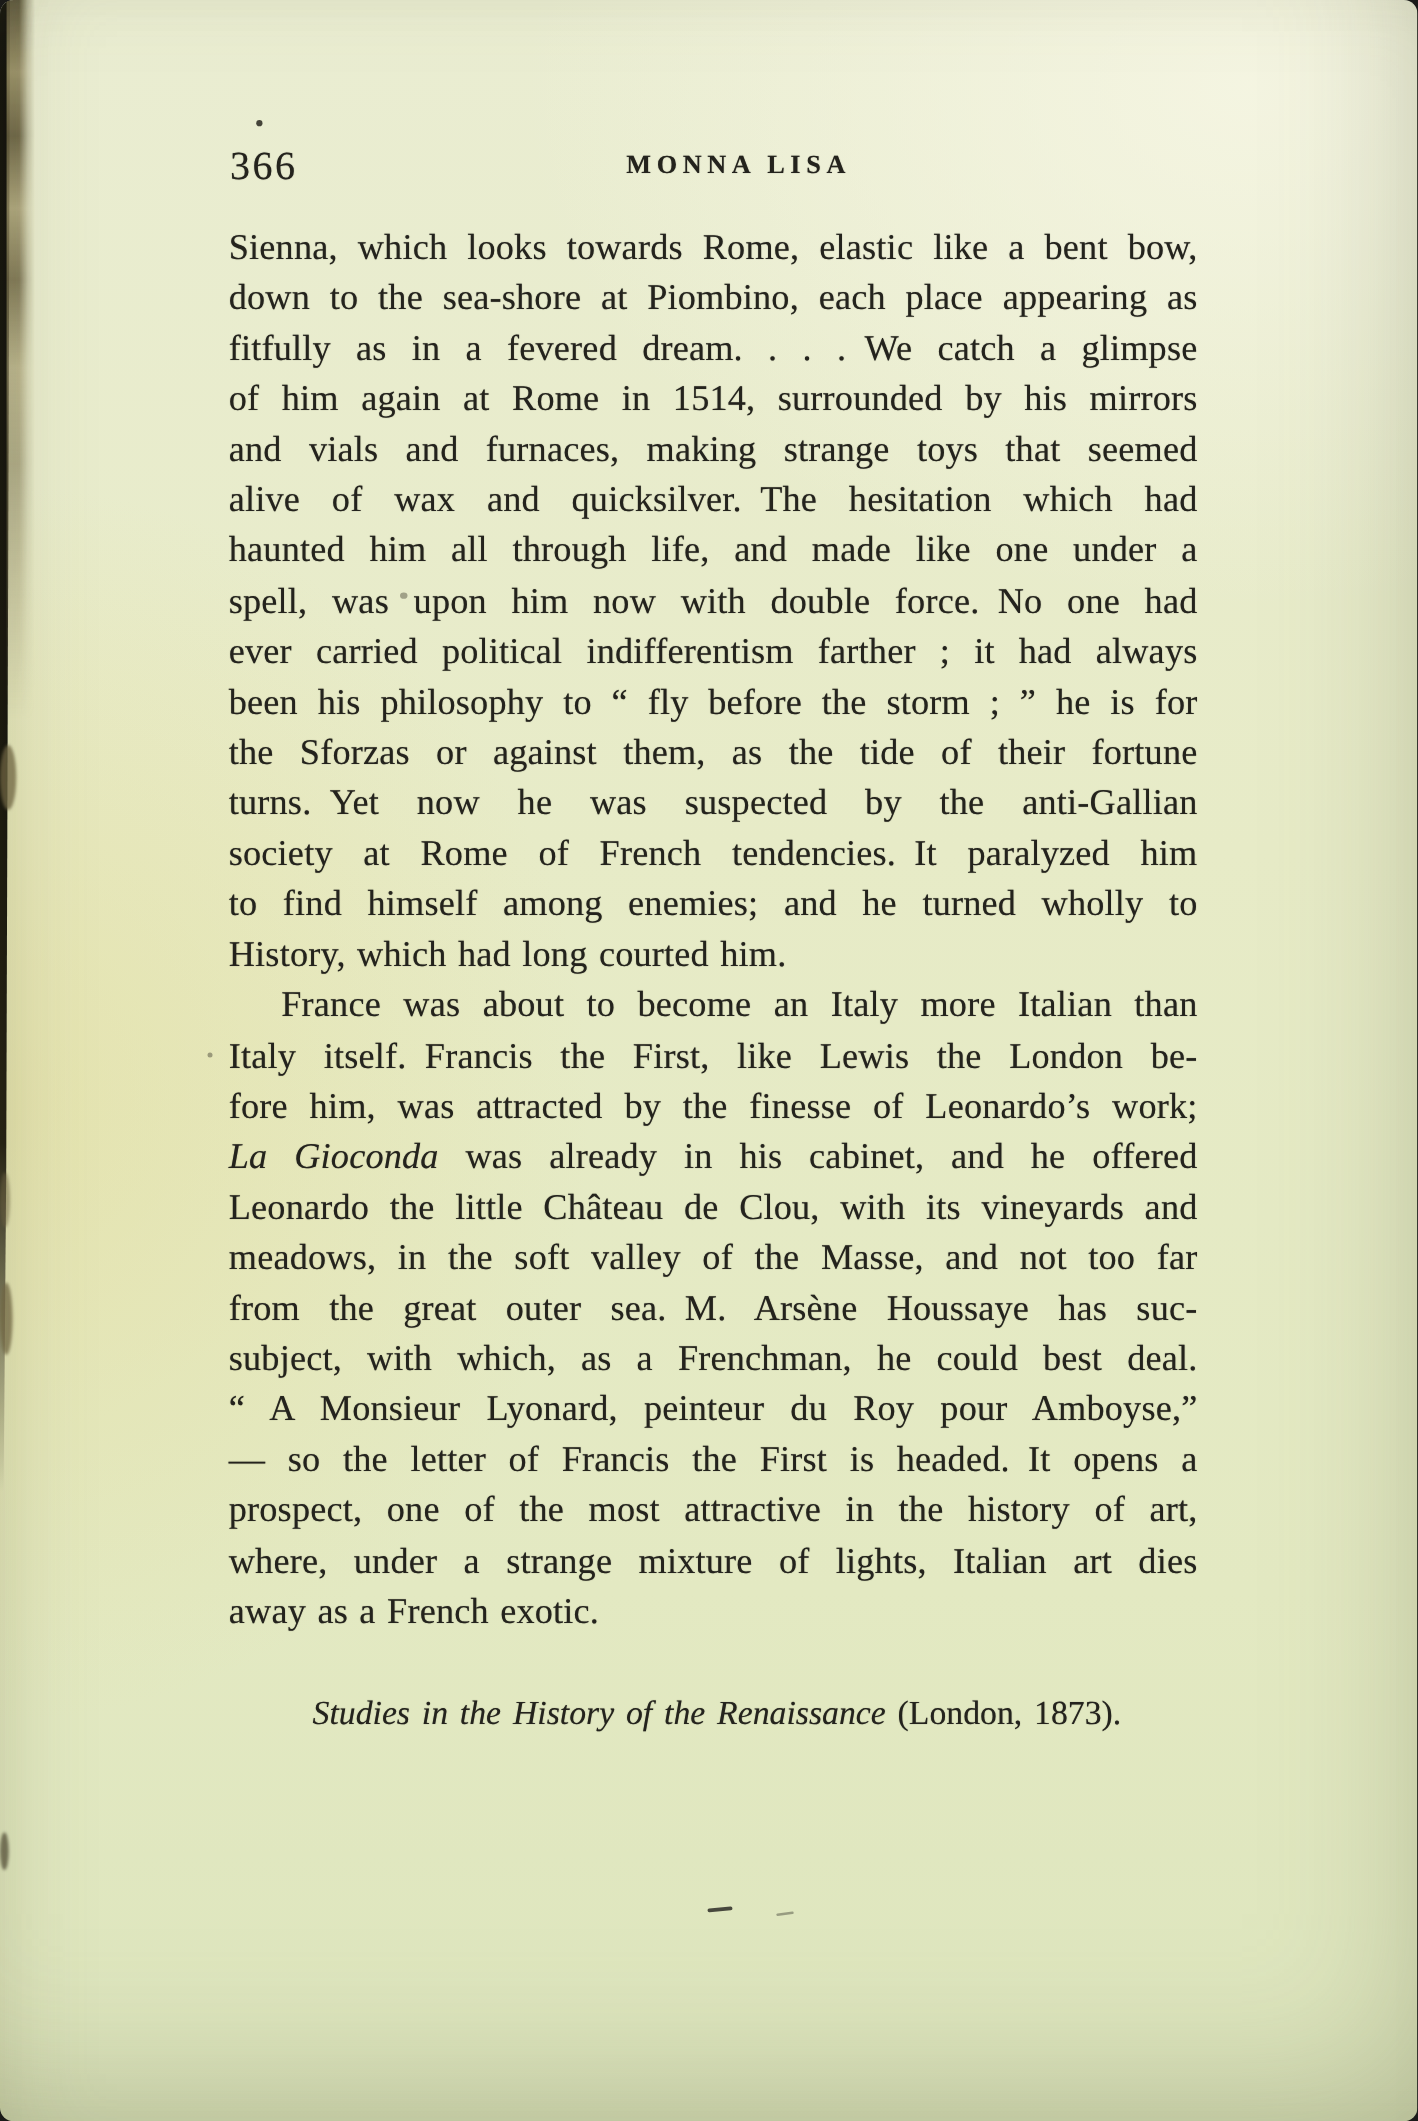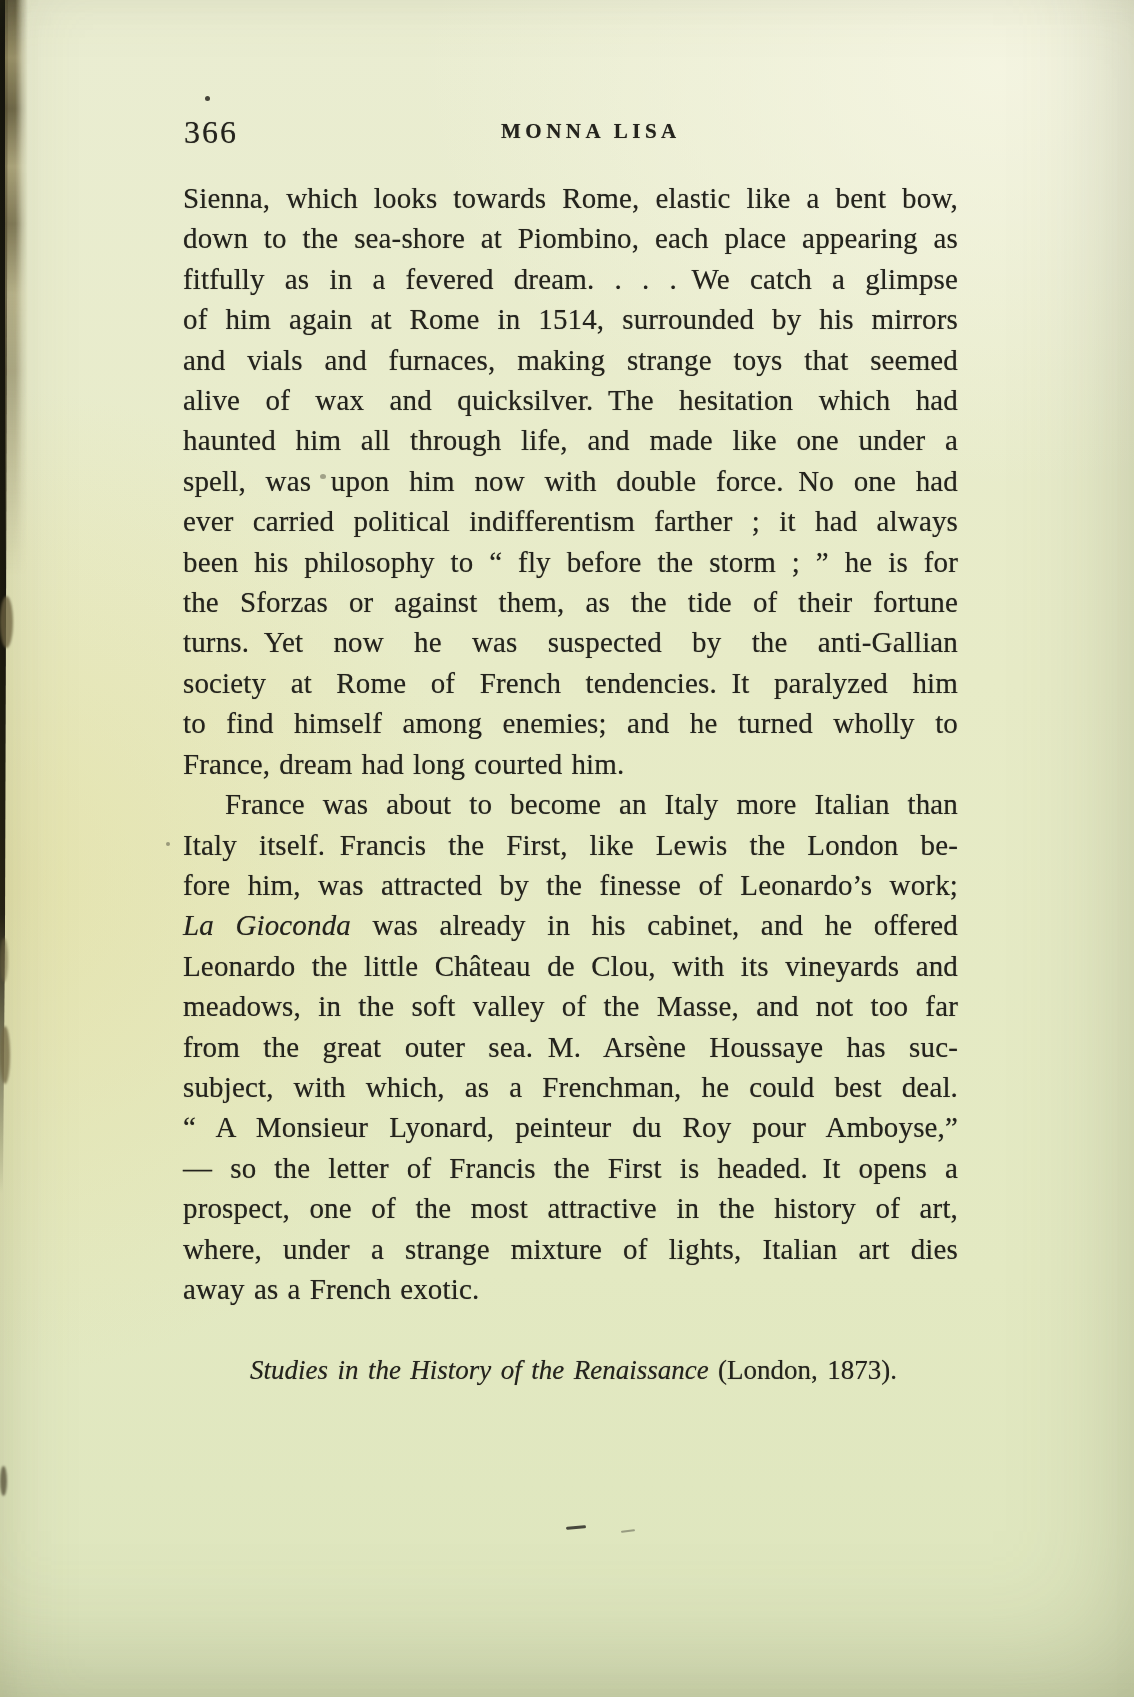--- a/index.html
+++ b/index.html
@@ -8,20 +8,21 @@
     position: relative;
     width: 1134px;
     height: 1697px;
     overflow: hidden;
     font-family: "Liberation Serif", "DejaVu Serif", serif;
     color: var(--ink, #24231d);
     background:
       radial-gradient(1000px 720px at 88% 4%, rgba(246,246,228,0.85), rgba(246,246,228,0) 58%),
       radial-gradient(860px 900px at 0% 52%, rgba(228,220,152,0.50), rgba(228,220,152,0) 55%),
       linear-gradient(180deg, #eaedd2 0%, #e7ebc7 40%, #e3e9c2 75%, #dde5bd 100%);
+    border-radius: 11px;
   }
 
   .vignette {
     position: absolute; inset: 0; pointer-events: none;
     box-shadow:
       inset -45px -70px 130px -60px rgba(100,105,70,0.38),
       inset 55px 0 90px -70px rgba(120,112,68,0.30),
       inset 0 40px 90px -70px rgba(120,118,80,0.18);
   }
 
@@ -117,21 +118,21 @@
         <div class="text-line"><span>and vials and furnaces, making strange toys that seemed</span></div>
         <div class="text-line"><span>alive of wax and quicksilver. The hesitation which had</span></div>
         <div class="text-line"><span>haunted him all through life, and made like one under a</span></div>
         <div class="text-line"><span>spell, was upon him now with double force. No one had</span></div>
         <div class="text-line"><span>ever carried political indifferentism farther ; it had always</span></div>
         <div class="text-line"><span>been his philosophy to “ fly before the storm ; ” he is for</span></div>
         <div class="text-line"><span>the Sforzas or against them, as the tide of their fortune</span></div>
         <div class="text-line"><span>turns. Yet now he was suspected by the anti-Gallian</span></div>
         <div class="text-line"><span>society at Rome of French tendencies. It paralyzed him</span></div>
         <div class="text-line"><span>to find himself among enemies; and he turned wholly to</span></div>
-        <div class="text-line last"><span>France, dream had long courted him.</span></div>
+        <div class="text-line last"><span>History, which had long courted him.</span></div>
       </div>
       <div class="paragraph">
         <div class="text-line indent"><span>France was about to become an Italy more Italian than</span></div>
         <div class="text-line"><span>Italy itself. Francis the First, like Lewis the London be-</span></div>
         <div class="text-line"><span>fore him, was attracted by the finesse of Leonardo’s work;</span></div>
         <div class="text-line"><span class="italic">La Gioconda</span><span> was already in his cabinet, and he offered</span></div>
         <div class="text-line"><span>Leonardo the little Château de Clou, with its vineyards and</span></div>
         <div class="text-line"><span>meadows, in the soft valley of the Masse, and not too far</span></div>
         <div class="text-line"><span>from the great outer sea. M. Arsène Houssaye has suc-</span></div>
         <div class="text-line"><span>subject, with which, as a Frenchman, he could best deal.</span></div>

